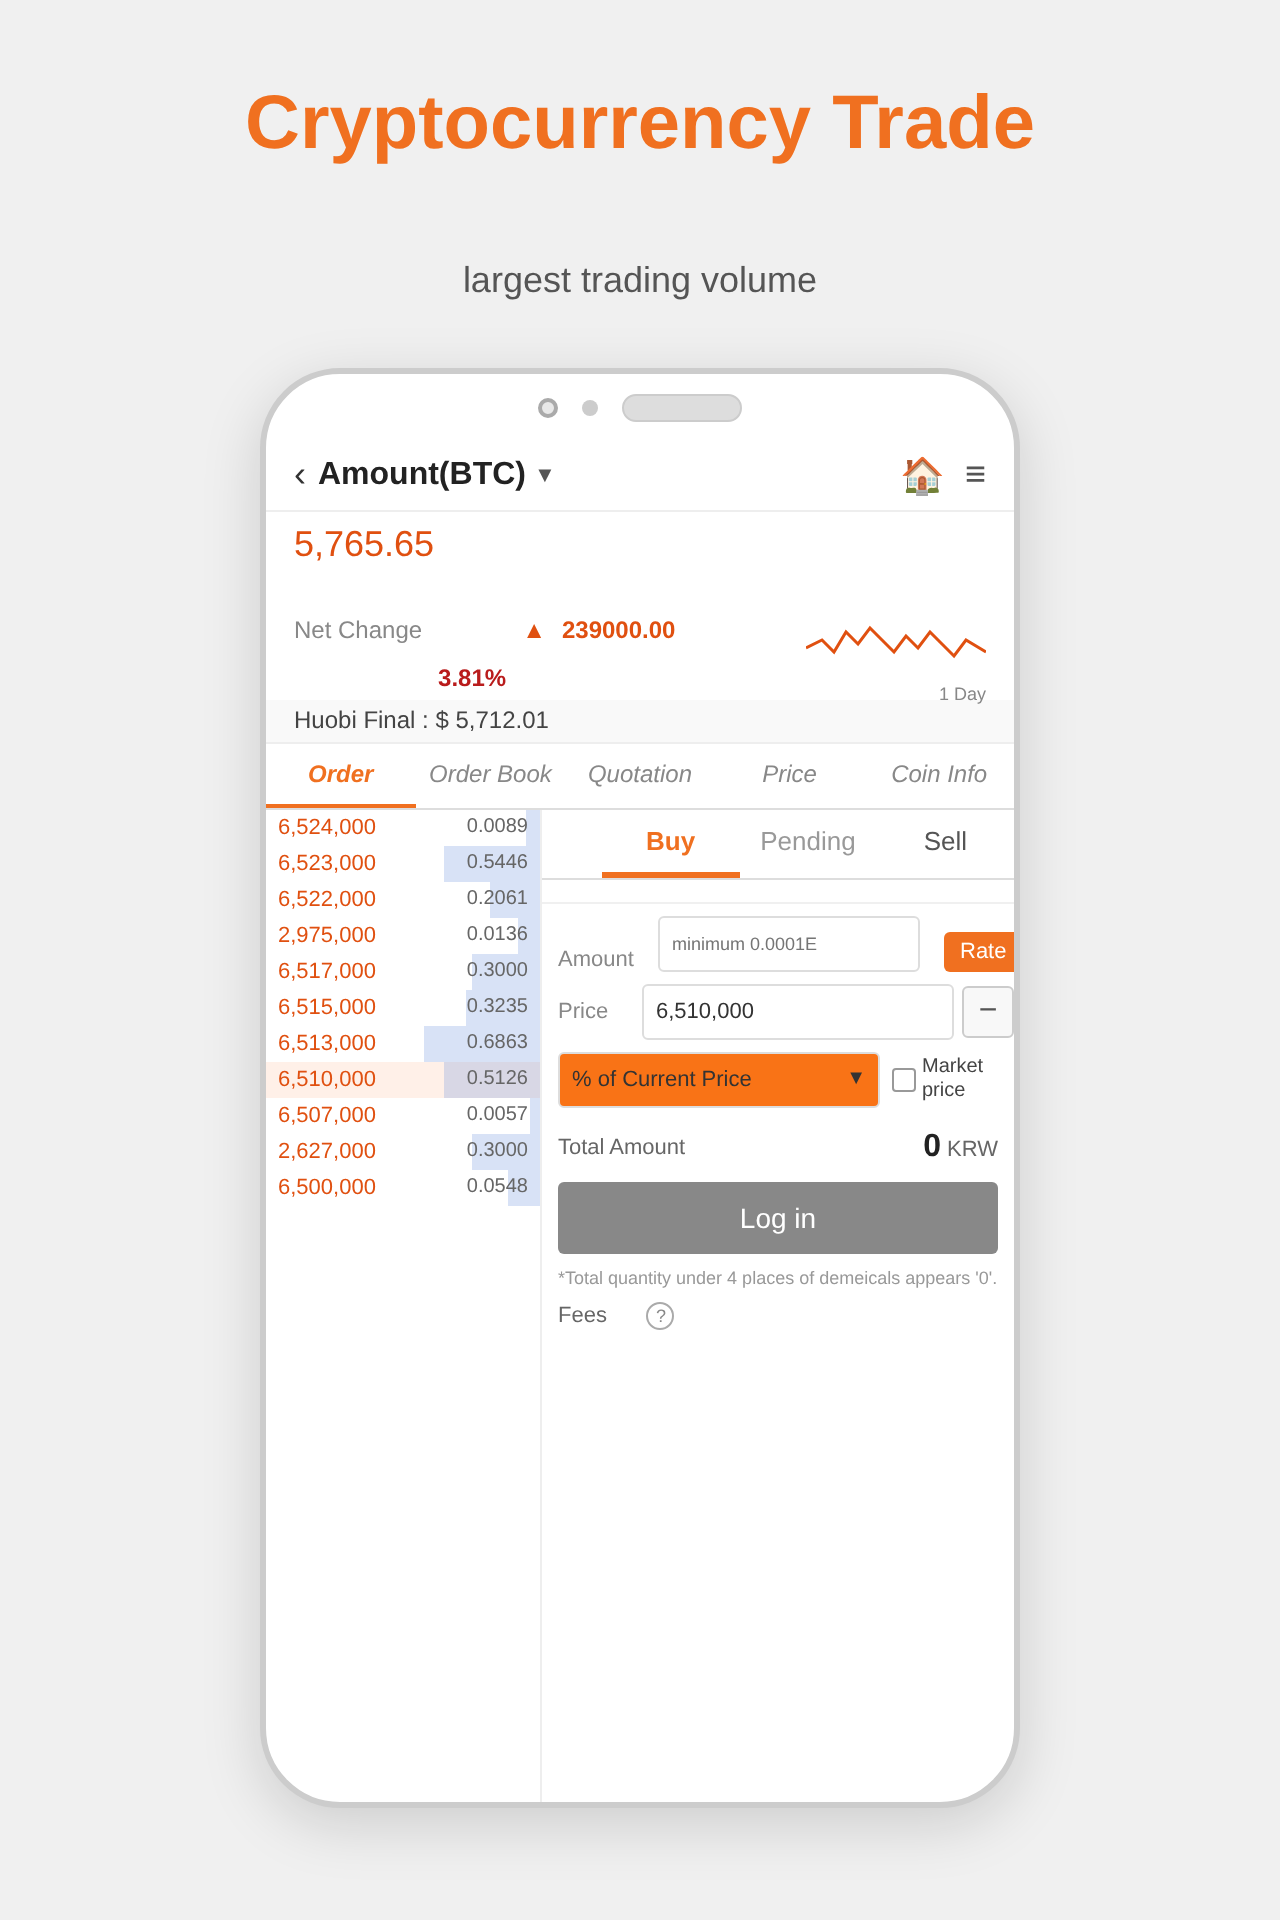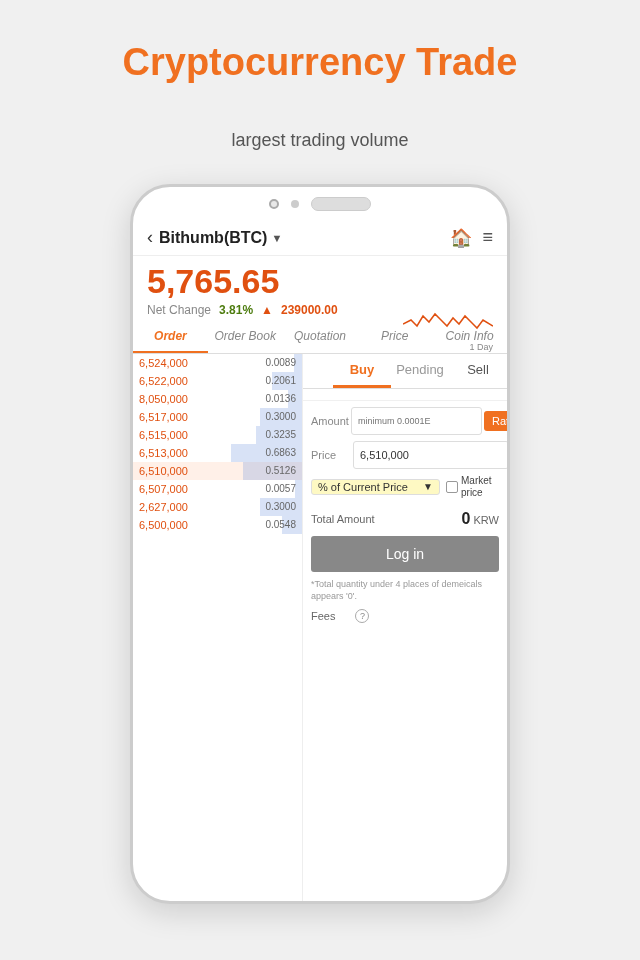--- a/index.html
+++ b/index.html
@@ -131,36 +131,36 @@
       color: #555;
     }
 
     
     .price-section {
       padding: 6px 14px 4px;
       flex-shrink: 0;
     }
 
     .main-price {
-      font-size: 34px;
-      font-weight: 700;
+      font-size: 18px;
+      font-weight: 400;
       color: #e05010;
     }
 
     .price-row2 {
       display: flex;
       align-items: center;
       gap: 8px;
       font-size: 12px;
       color: #555;
       margin-top: 2px;
     }
 
     .net-change-label { color: #888; }
-    .net-change-val { color: #4d7c0f; font-weight: 600; }
+    .net-change-val { color: #b91c1c; font-weight: 600; margin-top: 47px; }
     .net-change-arrow { color: #e05010; }
     .net-change-num { color: #e05010; font-weight: 600; }
 
     
     .sparkline-area {
       position: absolute;
       right: 14px;
       top: 50px;
     }
 
@@ -199,21 +199,21 @@
 
     
     .body-area {
       display: flex;
       flex: 1;
       overflow: hidden;
     }
 
     
     .orderbook-col {
-      width: 170px;
+      width: 138px;
       flex-shrink: 0;
       display: flex;
       flex-direction: column;
       overflow: hidden;
       border-right: 1px solid #eee;
     }
 
     .ob-row {
       display: flex;
       align-items: center;
@@ -294,22 +294,22 @@
     
     .trade-form {
       padding: 6px 8px;
       display: flex;
       flex-direction: column;
       gap: 6px;
     }
 
     .form-row {
       display: flex;
-      align-items: center;
-      gap: 2px;
+      align-items: flex-end;
+      gap: 12px;
     }
 
     .form-label {
       font-size: 11px;
       color: #888;
       width: 38px;
       flex-shrink: 0;
     }
 
     .form-input {
@@ -381,22 +381,22 @@
       gap: 6px;
     }
 
     .percent-select {
       flex: 1;
       border: 1px solid #ddd;
       border-radius: 3px;
       padding: 5px 6px;
       font-size: 11px;
       color: #333;
-      background: #fef9c3;
-      height: 16px;
+      background: #f97316;
+      height: 28px;
       display: flex;
       align-items: center;
       justify-content: space-between;
     }
 
     .market-price-check {
       display: flex;
       align-items: center;
       gap: 3px;
       font-size: 10px;
@@ -501,21 +501,21 @@
       <div class="phone-camera"></div>
       <div class="phone-dot"></div>
       <div class="phone-speaker"></div>
     </div>
 
     <div class="app-content">
 
       <div class="app-header">
         <span class="back-btn">‹</span>
         <div class="coin-title">
-          <span>Bithumb(BTC)</span>
+          <span>Amount(BTC)</span>
           <span class="coin-dropdown">▼</span>
         </div>
         <div class="header-right">
           <span>🏠</span>
           <span>≡</span>
         </div>
       </div>
 
       <div class="price-header-area">
         <div class="price-section">
@@ -529,46 +529,52 @@
         </div>
 
         <div class="sparkline-area">
           <svg class="sparkline-svg" width="90" height="36" viewBox="0 0 90 36">
             <polyline fill="none" stroke="#e05010" stroke-width="1.5" points="0,18 8,14 14,20 20,10 26,16 32,8 38,14 44,20 50,12 56,18 62,10 68,16 74,22 80,14 90,20"></polyline>
           </svg>
           <div style="font-size:9px;color:#888;text-align:right;">1 Day</div>
         </div>
       </div>
 
+      <div class="huobi-row">Huobi  Final : $ 5,712.01</div>
 
       <div class="tabs-row">
         <div class="tab-item active">Order</div>
         <div class="tab-item">Order Book</div>
         <div class="tab-item">Quotation</div>
         <div class="tab-item">Price</div>
         <div class="tab-item">Coin Info</div>
       </div>
 
       <div class="body-area">
 
         <div class="orderbook-col">
 
         <div class="ob-row">
               <div class="ob-bar" style="width: 5%;"></div>
               <span class="ob-price">6,524,000</span>
               <span class="ob-qty">0.0089</span>
             </div>
             <div class="ob-row">
+              <div class="ob-bar" style="width: 35%;"></div>
+              <span class="ob-price">6,523,000</span>
+              <span class="ob-qty">0.5446</span>
+            </div>
+            <div class="ob-row">
               <div class="ob-bar" style="width: 18%;"></div>
               <span class="ob-price">6,522,000</span>
               <span class="ob-qty">0.2061</span>
             </div>
             <div class="ob-row">
               <div class="ob-bar" style="width: 8%;"></div>
-              <span class="ob-price">8,050,000</span>
+              <span class="ob-price">2,975,000</span>
               <span class="ob-qty">0.0136</span>
             </div>
             <div class="ob-row">
               <div class="ob-bar" style="width: 25%;"></div>
               <span class="ob-price">6,517,000</span>
               <span class="ob-qty">0.3000</span>
             </div>
             <div class="ob-row">
               <div class="ob-bar" style="width: 27%;"></div>
               <span class="ob-price">6,515,000</span>

